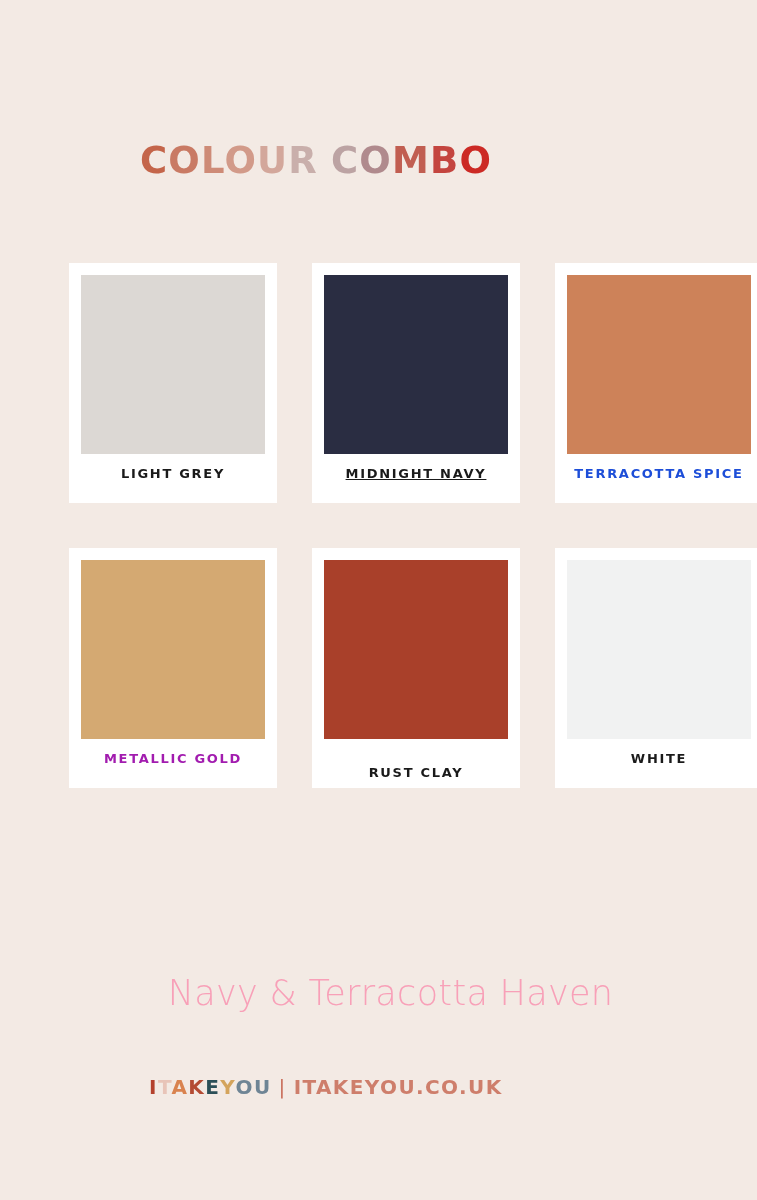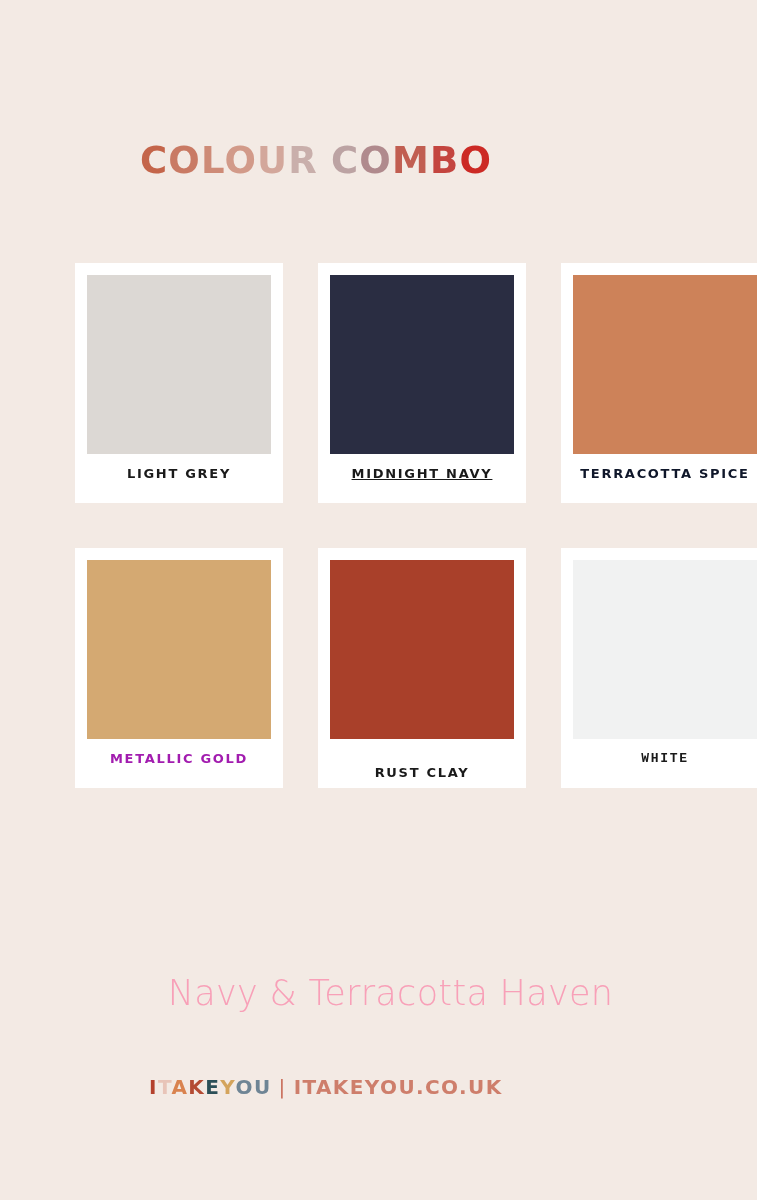--- a/index.html
+++ b/index.html
@@ -36,21 +36,21 @@
   }
 
   .title span { display: inline; }
 
   .title .sp { letter-spacing: 0; }
 
   
   .grid {
     position: absolute;
     top: 263px;
-    left: 33px;
+    left: 27px;
     width: 692px;
     display: grid;
     grid-template-columns: repeat(3, 208px);
     grid-template-rows: 240px 240px;
     column-gap: 35px;
     row-gap: 45px;
     padding-left: 42px;
   }
 
   .card {
@@ -134,33 +134,33 @@
     <div class="card" style="background: rgb(255, 255, 255);">
       <div class="swatch" style="background: rgb(220, 216, 212);"></div>
       <div class="card-label" style="color: rgb(26, 26, 26);">LIGHT GREY</div>
     </div>
     <div class="card" style="background: rgb(255, 255, 255);">
       <div class="swatch" style="background: rgb(42, 45, 66);"></div>
       <div class="card-label" style="color: rgb(26, 26, 26); text-decoration: underline;">MIDNIGHT NAVY</div>
     </div>
     <div class="card" style="background: rgb(255, 255, 255);">
       <div class="swatch" style="background: rgb(205, 130, 89);"></div>
-      <div class="card-label" style="color: #0f172a;">TERRACOTTA SPICE</div>
+      <div class="card-label" style="color: #1d4ed8;">TERRACOTTA SPICE</div>
     </div>
     <div class="card" style="background: rgb(255, 255, 255);">
       <div class="swatch" style="background: rgb(212, 169, 114);"></div>
       <div class="card-label" style="color: #a21caf;">METALLIC GOLD</div>
     </div>
     <div class="card" style="background: rgb(255, 255, 255); gap: 24px;">
       <div class="swatch" style="background: rgb(169, 64, 42);"></div>
       <div class="card-label" style="color: rgb(26, 26, 26);">RUST CLAY</div>
     </div>
     <div class="card" style="background: rgb(255, 255, 255);">
       <div class="swatch" style="background: rgb(241, 242, 242);"></div>
-      <div class="card-label" style="color: rgb(26, 26, 26); font-family: Liberation Mono, monospace;">WHITE</div>
+      <div class="card-label" style="color: rgb(26, 26, 26);">WHITE</div>
     </div>
   </div>
 
 <div class="caption">Navy &amp; Terracotta Haven</div>
 
 <div class="footer">
   <span class="brand" id="brand-el"><span style="color: rgb(180, 65, 45);">I</span><span style="color: rgb(232, 196, 184);">T</span><span style="color: rgb(217, 131, 79);">A</span><span style="color: rgb(180, 75, 51);">K</span><span style="color: rgb(44, 80, 88);">E</span><span style="color: rgb(212, 164, 92);">Y</span><span style="color: rgb(111, 133, 149);">O</span><span style="color: rgb(111, 133, 149);">U</span></span><span class="divider">|</span><span class="url">ITAKEYOU.CO.UK</span>
 </div>
 
 </body></html>

